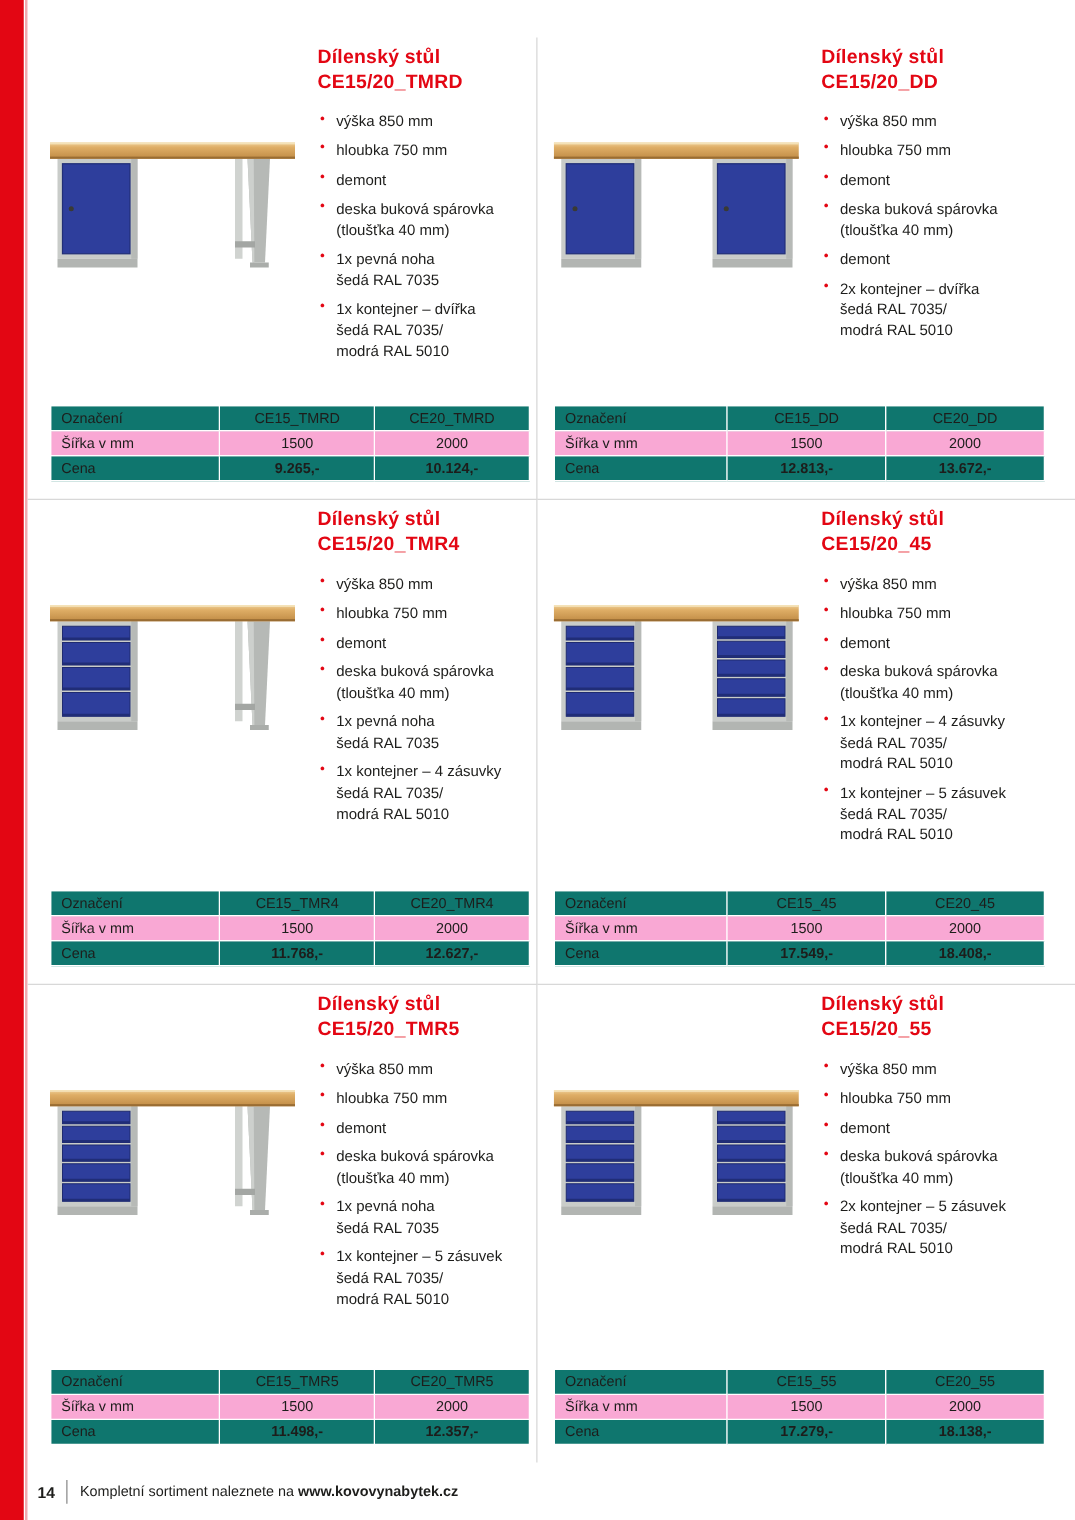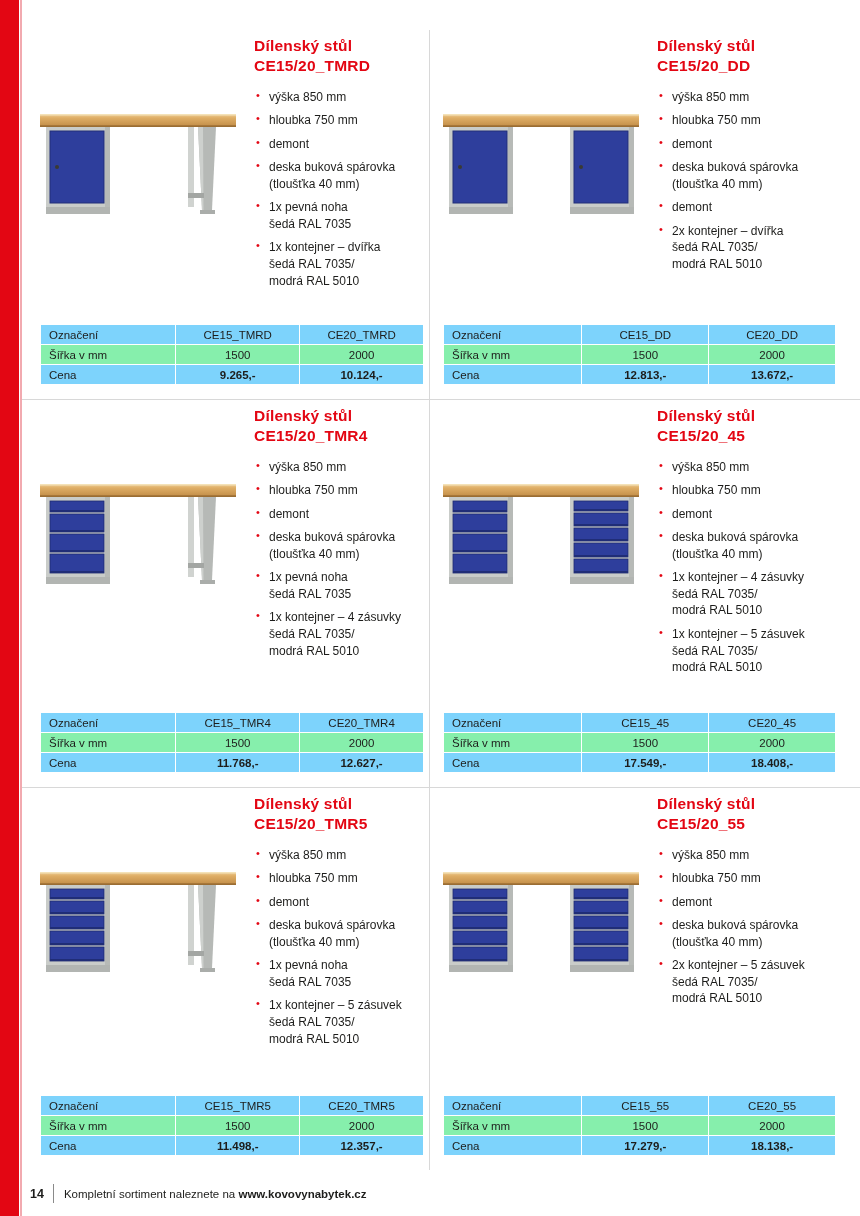--- a/index.html
+++ b/index.html
@@ -36,26 +36,26 @@
   .bullets li::before{
     content:"\2022";color:var(--accent,#e30613);
     position:absolute;left:2px;top:-1px;font-size:11px;
   }
 
   .spec-table{
     border-collapse:collapse;width:100%;margin-top:auto;margin-bottom:14px;
     font-size:11.5px;table-layout:fixed;
   }
   .spec-table td{
-    height:17px;background:#7dd3fc;border:1.5px solid #ffffff;
+    height:17px;background:#0f766e;border:1.5px solid #ffffff;
     padding:1px 0 1px 0;vertical-align:middle;
   }
   .spec-table td.l{padding-left:8px;width:34%;}
   .spec-table td.c{text-align:center;width:33%;}
-  .spec-table tr:nth-child(2) td{background:#86efac;}
+  .spec-table tr:nth-child(2) td{background:#f9a8d4;}
   .spec-table tr.price-row td.c{font-weight:bold;}
 
   footer{
     position:absolute;left:30px;bottom:13px;display:flex;align-items:center;
     font-size:11.5px;color:#1d1d1b;
   }
   .page-num{font-weight:bold;font-size:12.5px;}
   .vr{width:1px;height:19px;background:#8a8a8a;margin:0 10px 0 9px;}
   .footer-url{font-weight:bold;}
 </style>

